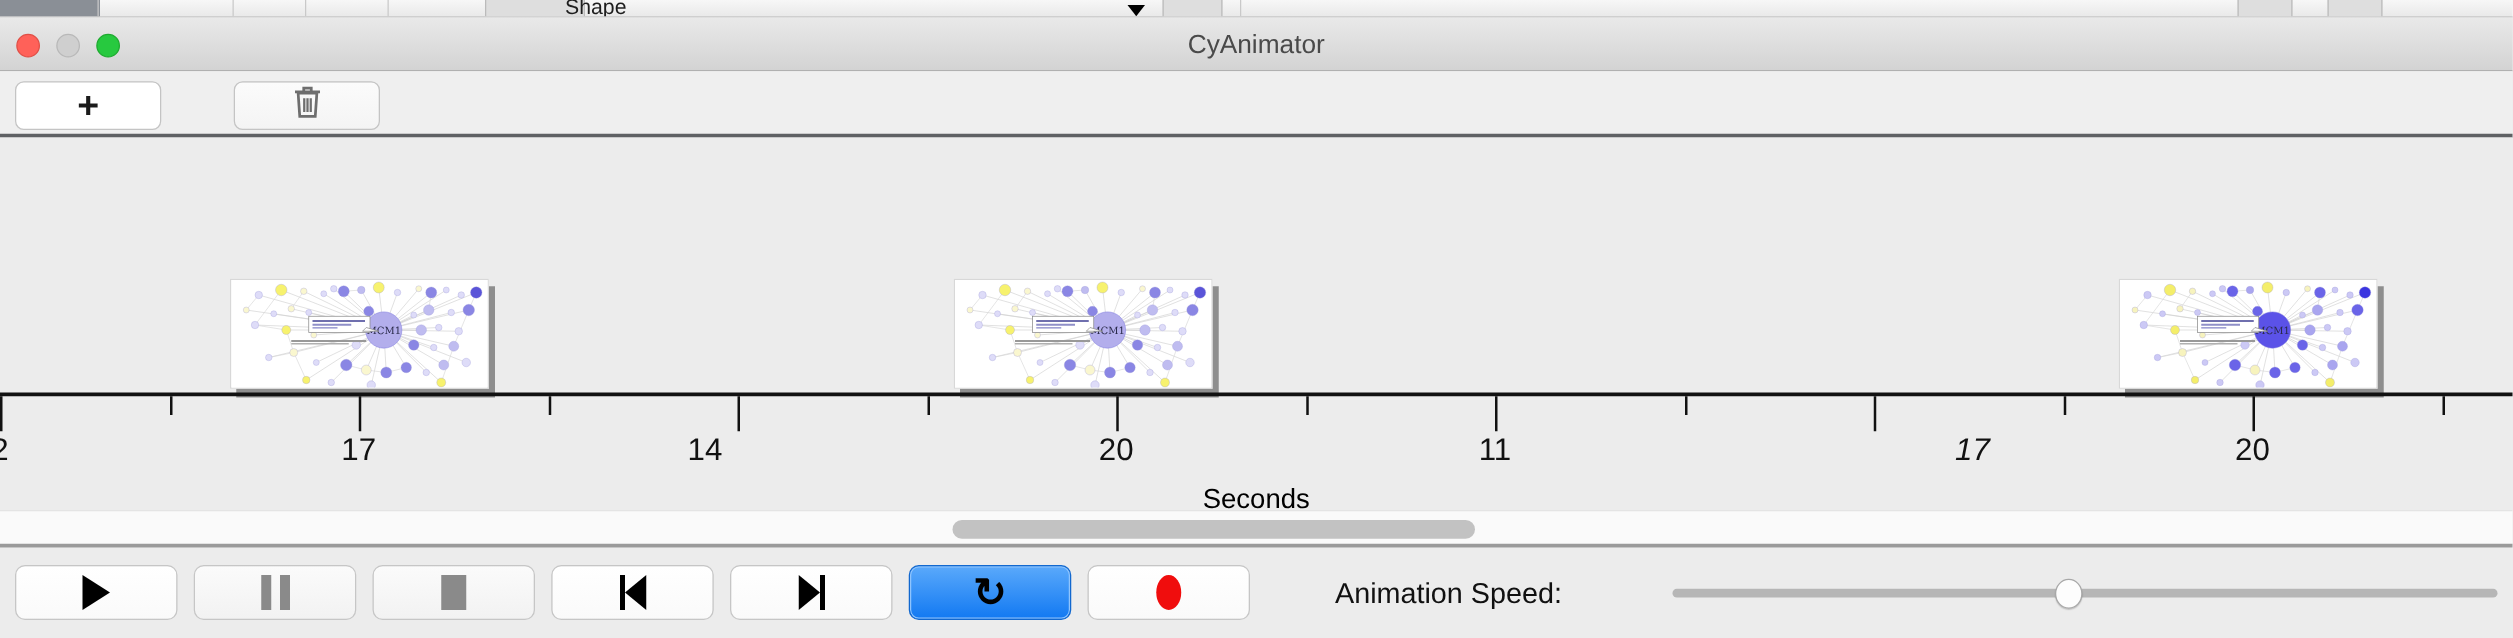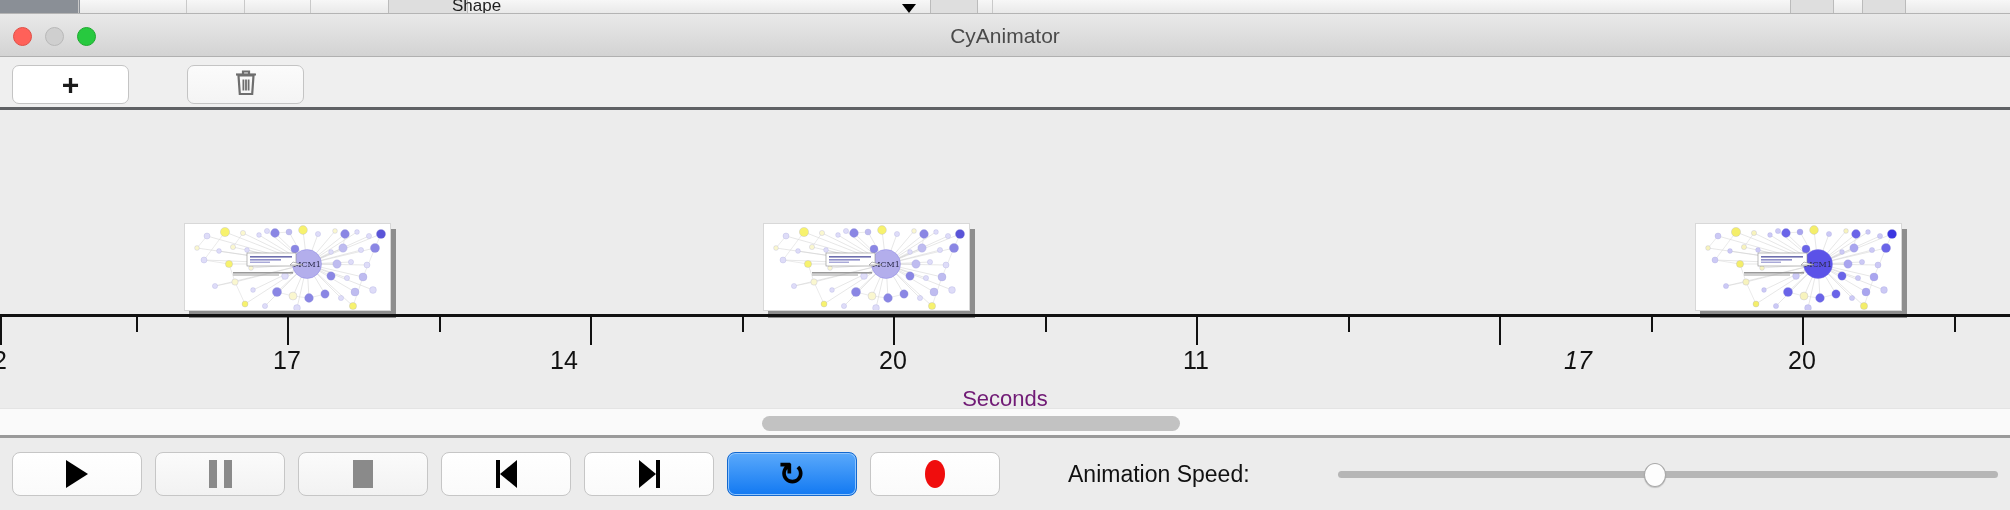--- a/index.html
+++ b/index.html
@@ -98,21 +98,21 @@
   #ruler .axis { position: absolute; left: 0; top: 0; width: 2010px; height: 3px; background: #111; }
   #ruler .tick { position: absolute; top: 3px; width: 2px; background: #111; }
   #ruler .tick.major { height: 28px; }
   #ruler .tick.minor { height: 15px; }
   #ruler .tlabel {
     position: absolute; top: 32px; font-size: 25px; color: #111;
     transform: translateX(-50%); white-space: nowrap;
   }
   #ruler .unit {
     position: absolute; top: 72px; left: 0; width: 2010px;
-    text-align: center; font-size: 22px; color: #701a75;
+    text-align: center; font-size: 22px; color: #000000;
   }
 
   
   #hscroll {
     position: absolute; left: 0; top: 408px; width: 2010px; height: 30px;
     background: #fafafa; border-top: 1px solid #e4e4e4;
   }
   #hscroll .thumb {
     position: absolute; left: 762px; top: 7px; width: 418px; height: 15px;
     background: #c2c2c2; border-radius: 8px;

